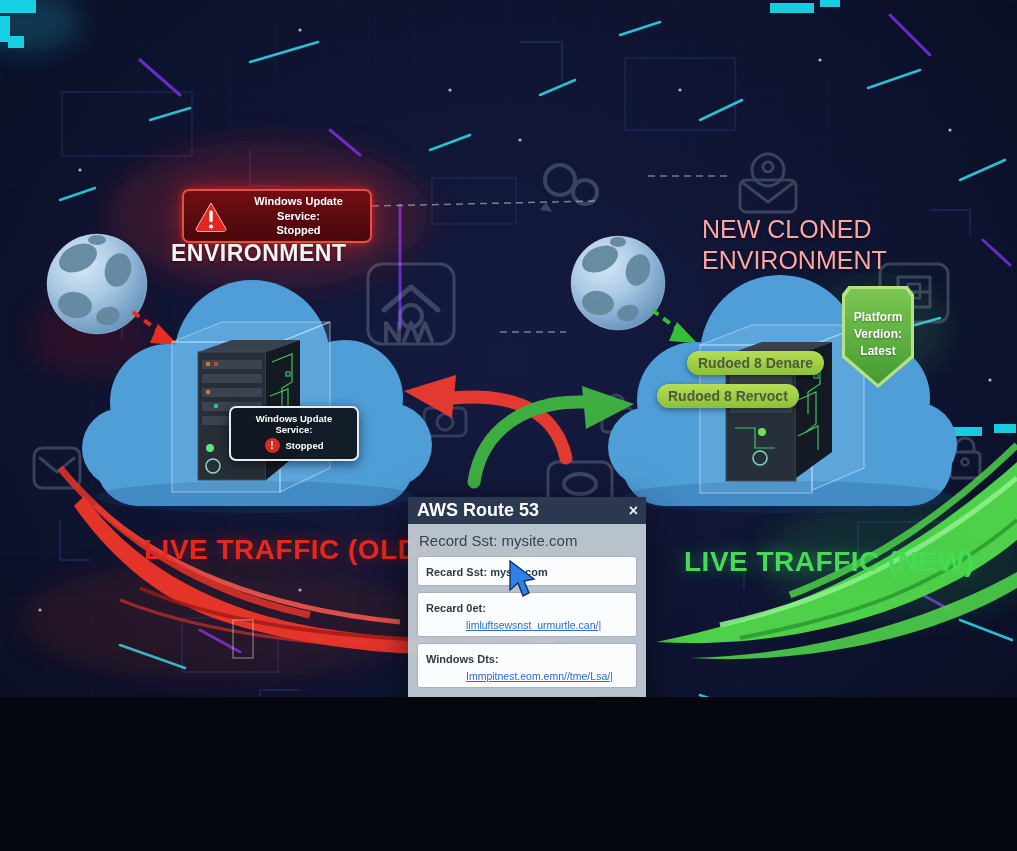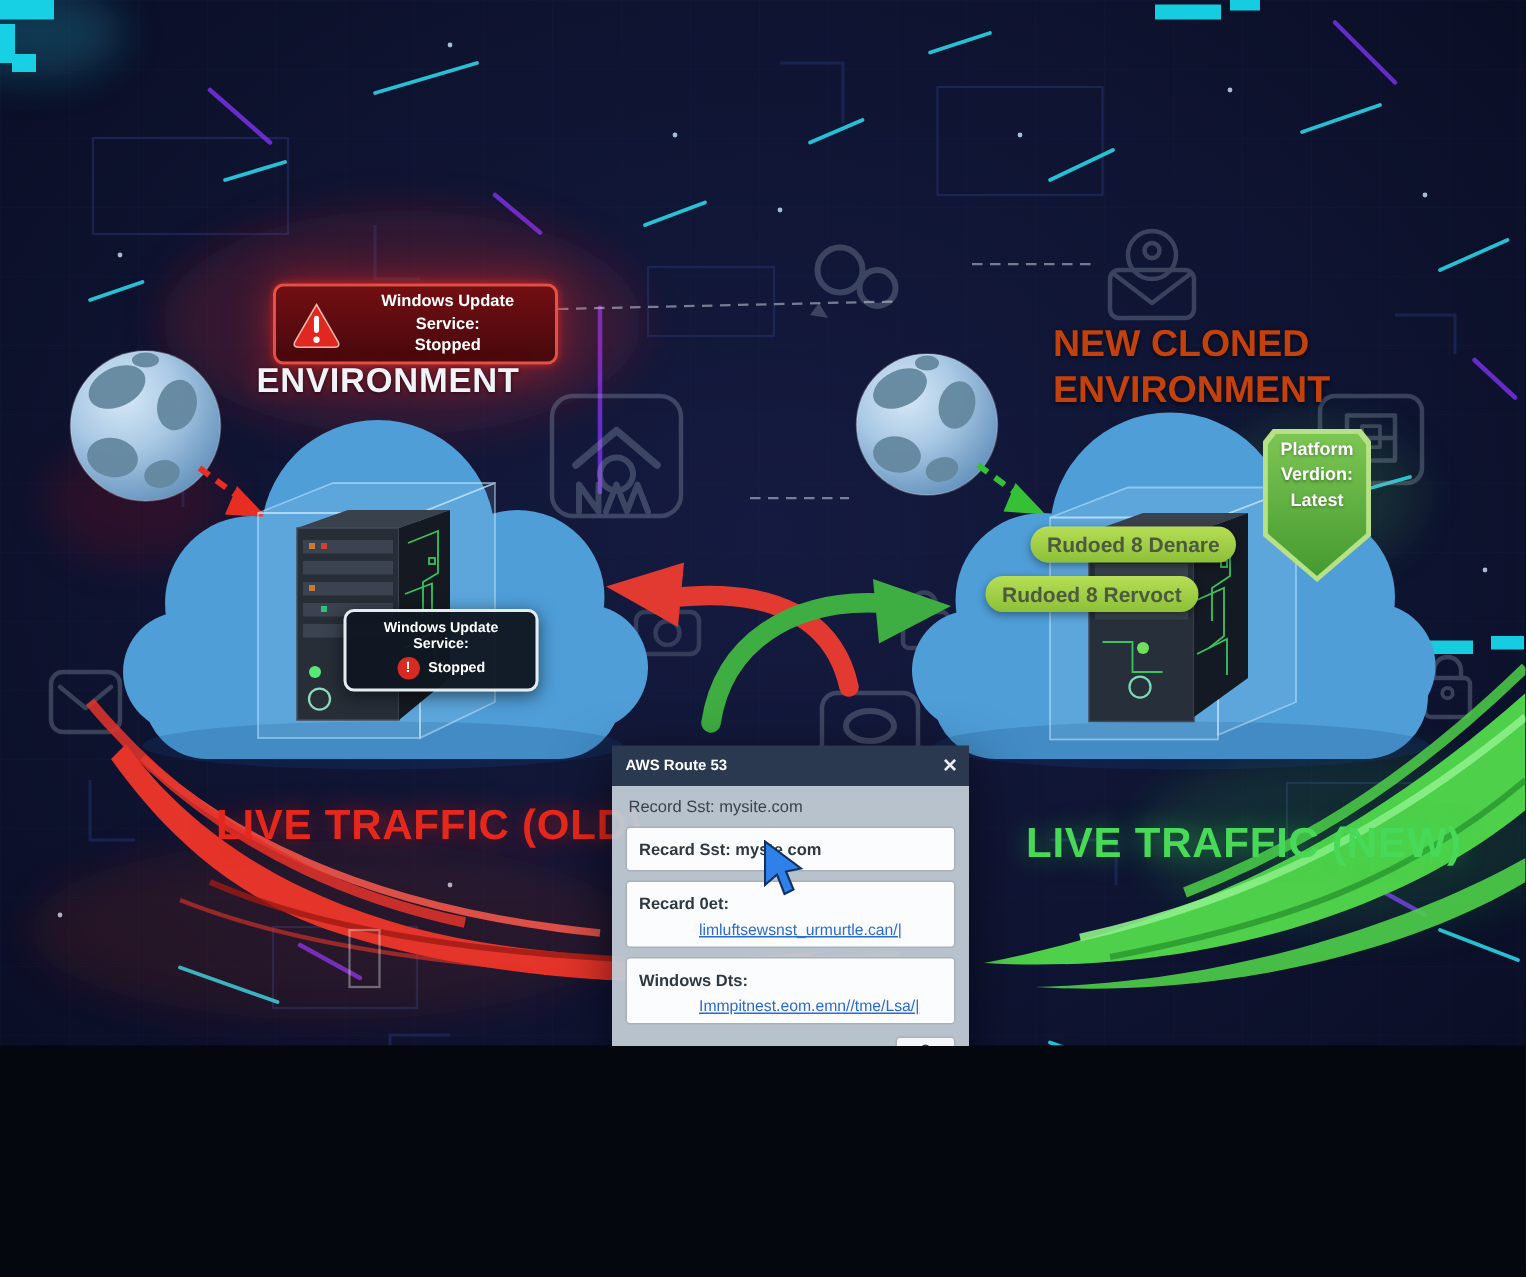--- a/index.html
+++ b/index.html
@@ -10,21 +10,21 @@
   
   .alert-banner{left:182px;top:189px;width:190px;height:54px;box-sizing:border-box;
     display:flex;align-items:center;gap:9px;padding:5px 10px;
     border:2px solid rgba(238,84,72,.95);border-radius:7px;
     background:linear-gradient(180deg,rgba(118,14,16,.94),rgba(72,8,10,.94));
     box-shadow:0 0 30px rgba(242,42,32,.55),0 0 6px rgba(242,42,32,.6);}
   .alert-text{color:#fff;font-size:11px;font-weight:bold;line-height:1.35;text-align:center;flex:1;}
 
   .env-label{left:171px;top:240px;color:#f0f3f7;font-size:23px;font-weight:bold;
     letter-spacing:.5px;text-shadow:0 0 14px rgba(255,60,50,.35),0 1px 3px rgba(0,0,0,.7);}
-  .newenv-label{left:702px;top:214px;color:#c2410c;font-size:25px;font-weight:bold;
+  .newenv-label{left:702px;top:214px;color:#fca5a5;font-size:25px;font-weight:normal;
     line-height:1.22;text-shadow:0 1px 3px rgba(0,0,0,.7);}
 
   
   .server-tooltip{left:229px;top:406px;width:130px;box-sizing:border-box;
     padding:5px 7px 6px;border:2px solid #e6ebf0;border-radius:7px;
     background:rgba(16,23,33,.96);color:#fff;font-size:9.5px;font-weight:bold;
     box-shadow:0 3px 12px rgba(0,0,0,.55);text-align:center;}
   .server-tooltip .row2{display:flex;align-items:center;justify-content:center;gap:6px;margin-top:3px;}
   .err-dot{width:15px;height:15px;border-radius:50%;background:#d62a22;color:#fff;
     font-size:10px;font-weight:bold;line-height:15px;text-align:center;flex:0 0 auto;}
@@ -36,36 +36,36 @@
   .pill1{left:687px;top:351px;}
   .pill2{left:657px;top:384px;}
 
   
   .badge-outer{left:842px;top:286px;width:72px;height:102px;
     clip-path:polygon(9% 0,91% 0,100% 8%,100% 70%,50% 100%,0 70%,0 8%);
     background:#b7e186;filter:drop-shadow(0 4px 8px rgba(0,0,0,.45));}
   .badge-inner{position:absolute;left:3px;top:3px;right:3px;bottom:4px;
     clip-path:polygon(9% 0,91% 0,100% 8%,100% 70%,50% 100%,0 70%,0 8%);
     background:linear-gradient(180deg,#7cc653,#459a30);
-    color:#fff;font-size:12px;font-weight:bold;text-align:center;line-height:17px;padding-top:2px;
+    color:#fff;font-size:12px;font-weight:bold;text-align:center;line-height:17px;padding-top:20px;
     box-sizing:border-box;text-shadow:0 1px 2px rgba(0,0,0,.35);}
 
   
   .traffic{font-size:28px;font-weight:bold;letter-spacing:.5px;white-space:nowrap;}
   .traffic-old{left:144px;top:534px;color:#e6281c;text-shadow:0 0 16px rgba(255,40,30,.55);}
   .traffic-new{left:684px;top:534px;color:#47d957;text-shadow:0 0 16px rgba(60,230,90,.5);margin-top:12px;}
 
   
   .dialog{left:408px;top:497px;width:238px;box-shadow:0 10px 34px rgba(0,0,0,.55);}
   .dialog-titlebar{height:27px;background:#2a3950;display:flex;align-items:center;
     justify-content:space-between;padding:0 8px 0 9px;}
-  .dialog-title{color:#fff;font-size:10px;font-weight:bold;}
+  .dialog-title{color:#fff;font-size:18px;font-weight:bold;}
   .dialog-close{color:#e8edf2;font-size:16px;font-weight:bold;line-height:16px;cursor:default;}
   .dialog-body{background:rgba(193,203,213,.95);padding:7px 9px 8px;}
-  .dialog-header{font-size:11px;color:#39434d;margin:1px 0 7px 2px;}
+  .dialog-header{font-size:15px;color:#39434d;margin:1px 0 7px 2px;}
   .field{background:#fbfcfd;border:1px solid #a9b2bb;border-radius:3px;margin-bottom:6px;
     padding:5px 8px;overflow:hidden;white-space:nowrap;}
   .field-label{font-size:11px;font-weight:bold;color:#2f3942;}
   .field-link{font-size:10.5px;color:#2a6bd4;text-decoration:underline;display:block;margin-top:3px;margin-left:40px;}
   .dialog-footer{text-align:right;padding:2px 0 0;}
   .lock-button{display:inline-flex;align-items:center;justify-content:center;
     width:38px;height:21px;background:#f4f6f8;border:1px solid #a9b2bb;border-radius:3px;}
 
   .cursor{left:509px;top:560px;}
 </style>

